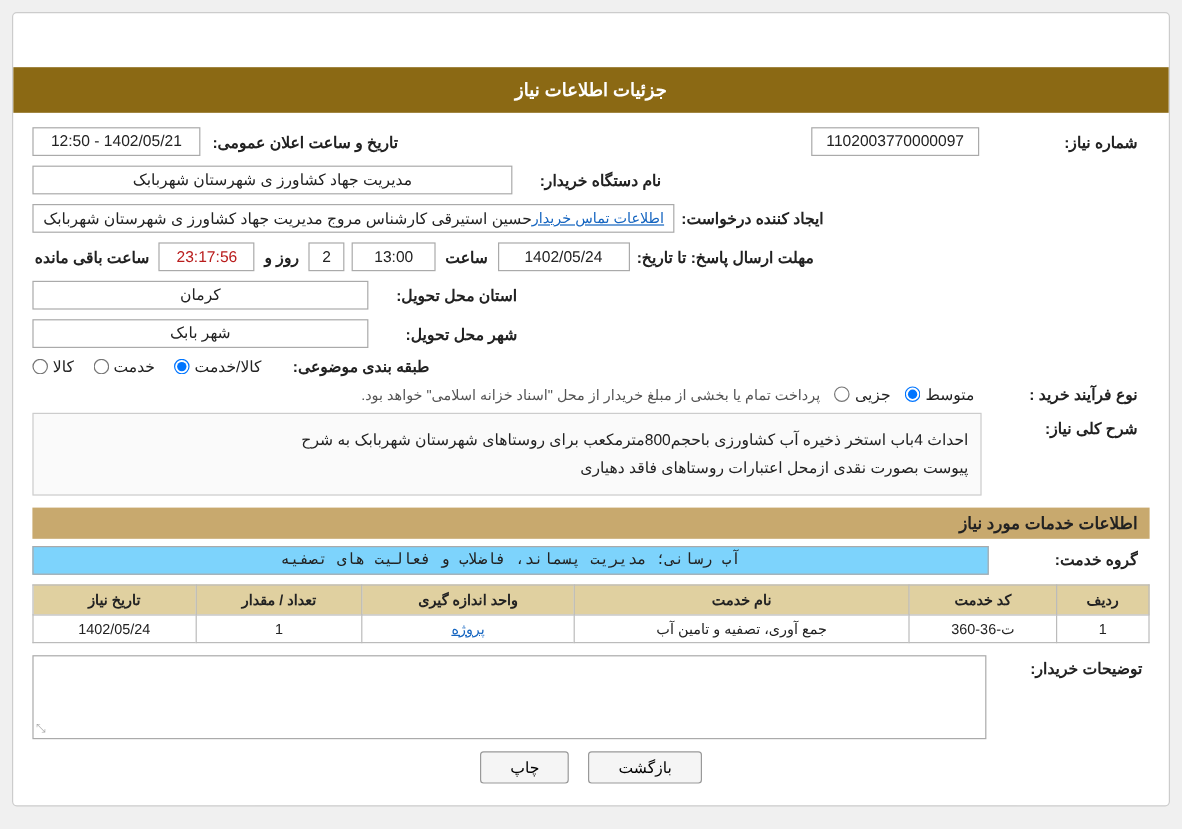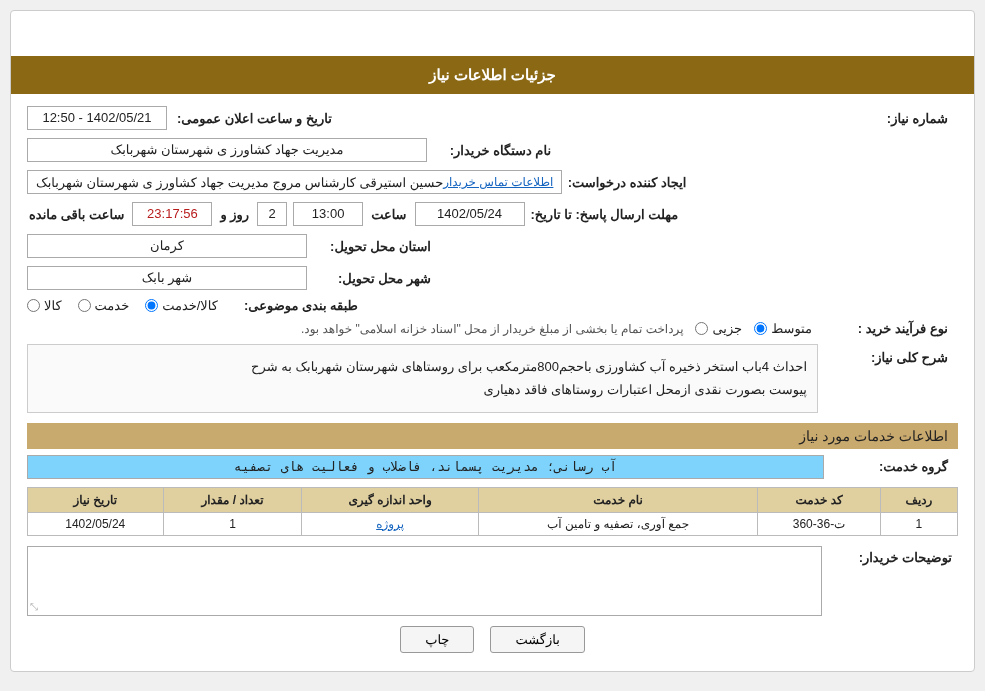--- a/index.html
+++ b/index.html
@@ -85,21 +85,21 @@
       border: 1px solid #aaa;
       padding: 3px 6px;
       min-height: 24px;
       background: #fff;
       color: #b91c1c;
       text-align: center;
     }
     .section-title {
       background: #c8a96e;
       color: #222;
-      font-weight: normal;
+      font-weight: bold;
       padding: 5px 10px;
       margin: 10px 0 6px 0;
       text-align: right;
       font-size: 14px;
     }
     .radio-row {
       display: flex;
       align-items: center;
       justify-content: flex-end;
       margin-bottom: 8px;
@@ -236,20 +236,21 @@
 
 <div class="page-wrapper">
   <div class="main-card">
     <div class="card-header">
       <span>جزئیات اطلاعات نیاز</span>
     </div>
     <div class="card-body content-area">
 
       <div class="header-info-row">
         <span class="label">شماره نیاز:</span>
+        <div class="value-box narrow">1102003770000097</div>
         <span style="flex:1"></span>
         <span class="inline-label">تاریخ و ساعت اعلان عمومی:</span>
         <div class="value-box narrow">1402/05/21 - 12:50</div>
       </div>
 
       <div class="info-row">
         <span class="label">نام دستگاه خریدار:</span>
         <div class="value-box wide">مدیریت جهاد کشاورز ی شهرستان شهربابک</div>
       </div>
 

